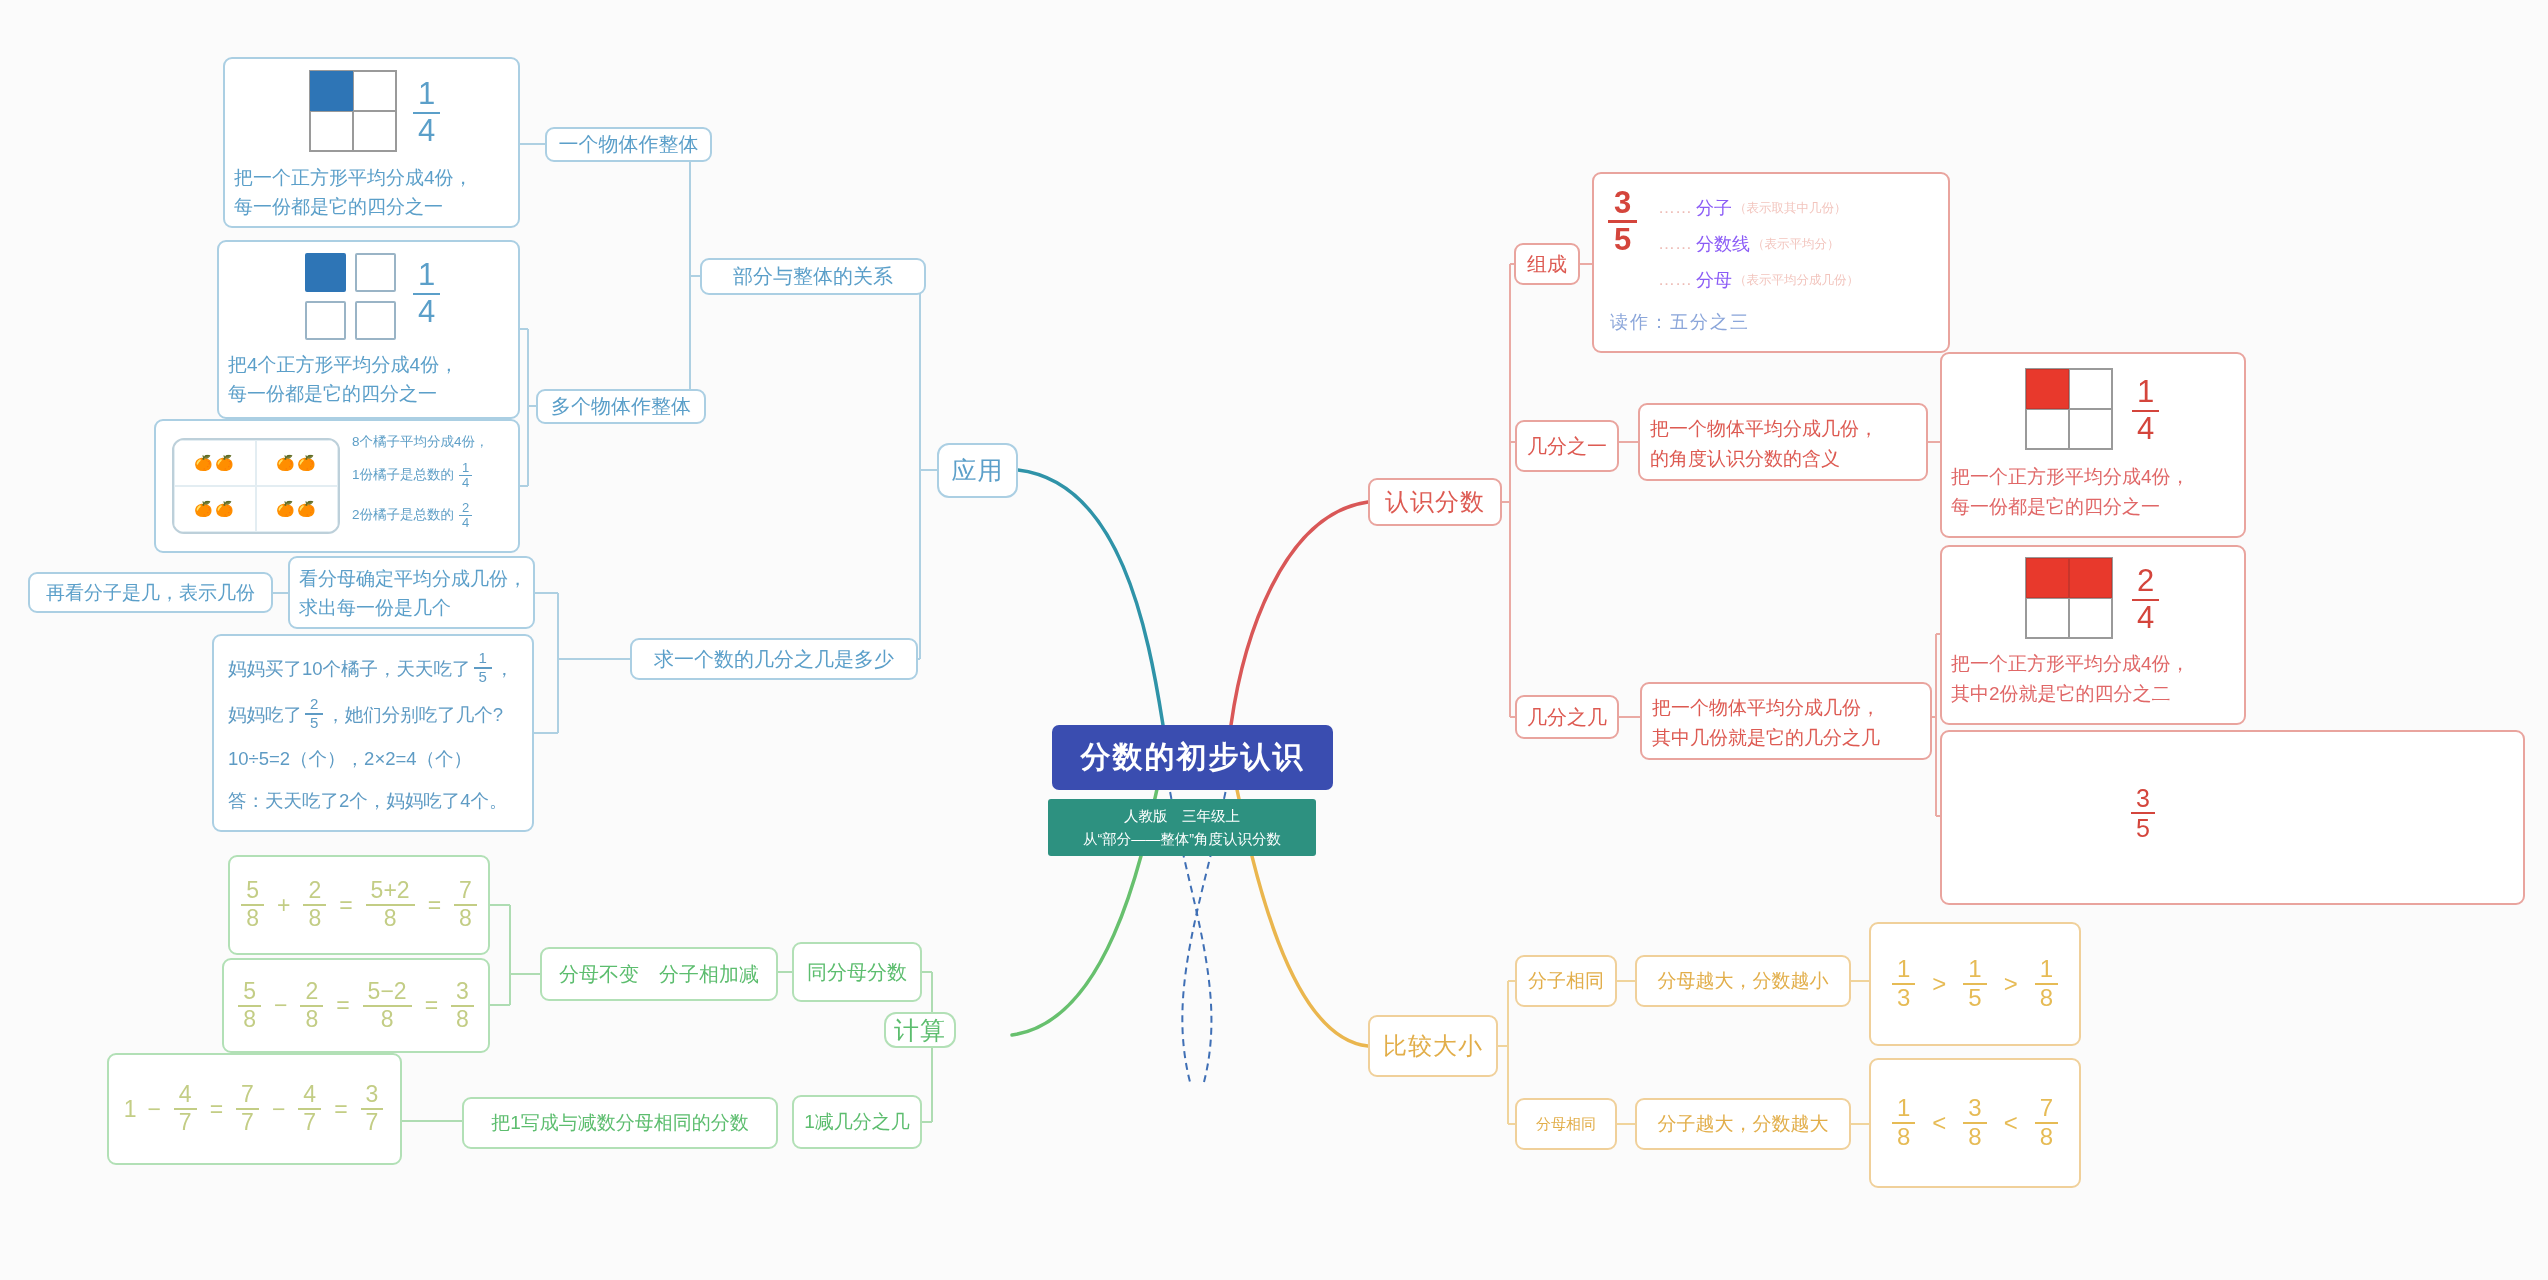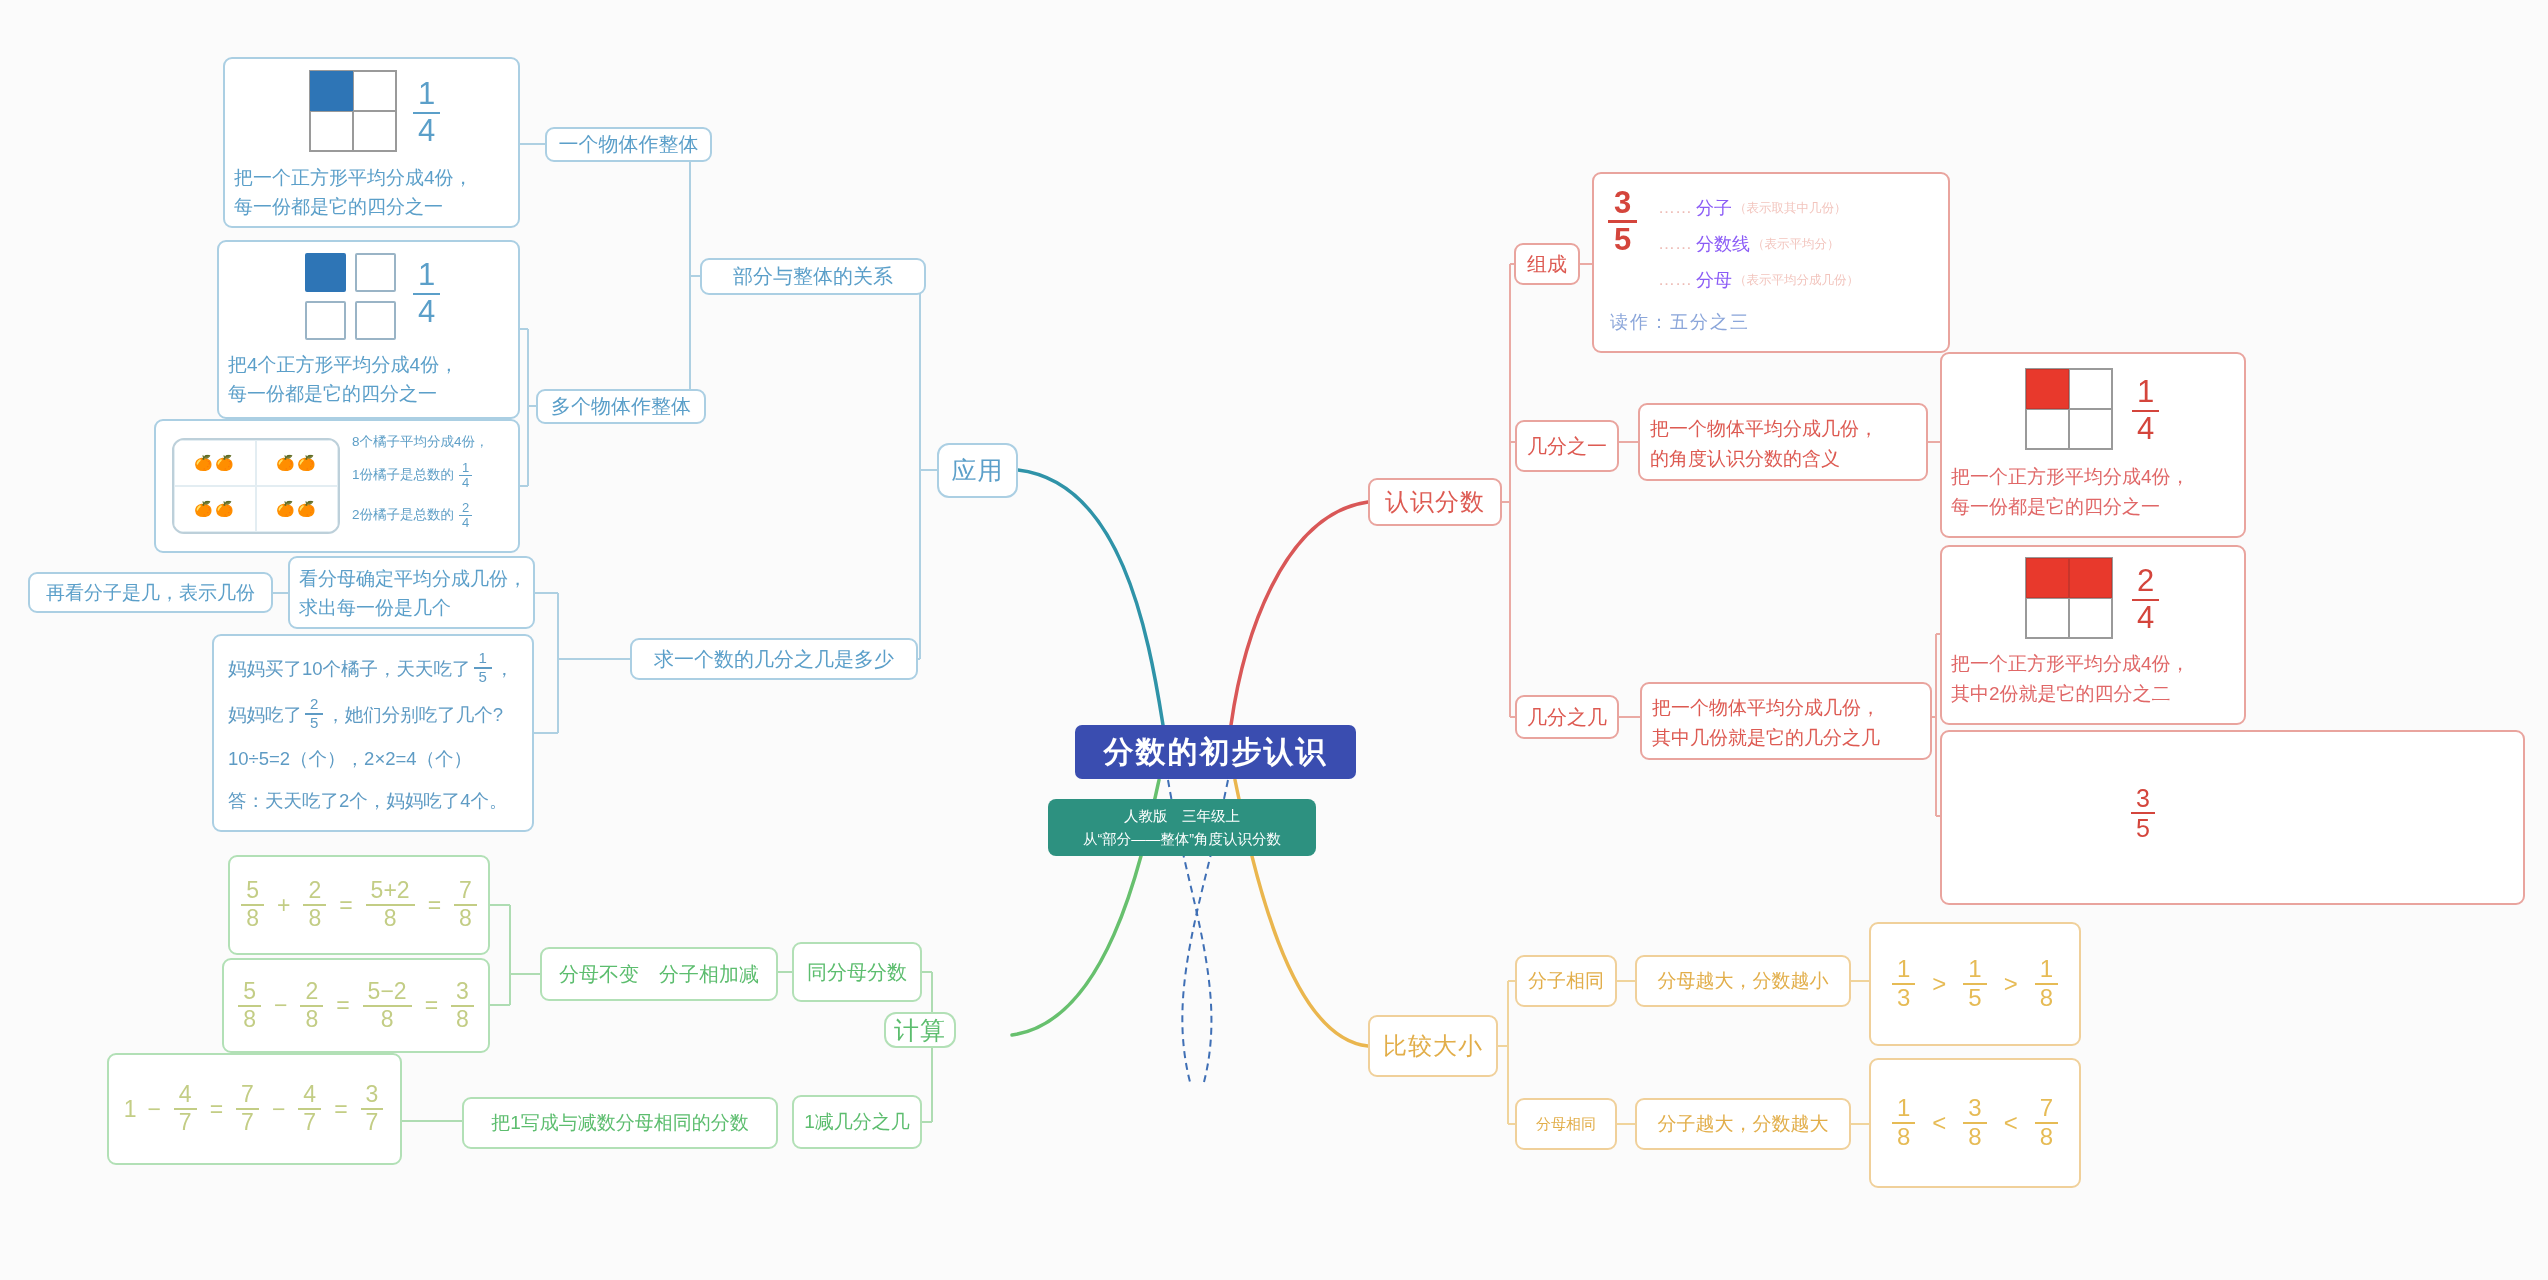--- a/index.html
+++ b/index.html
@@ -37,21 +37,21 @@
   .redtx{color:#e06767;}
   
   .obox{position:absolute;display:grid;grid-template-columns:1fr 1fr;grid-template-rows:1fr 1fr;
         border:2px solid #bdd0da;border-radius:12px;overflow:hidden;}
   .oq{display:flex;align-items:center;justify-content:center;font-size:15px;border:1px solid #e3edf2;letter-spacing:2px;}
   .oline{position:absolute;display:flex;align-items:center;font-size:13.5px;color:#5e9fc7;white-space:nowrap;}
   
   .wpl{position:absolute;display:flex;align-items:center;font-size:18.5px;color:#5e9bc4;white-space:nowrap;}
   
   #title{background:#3a4db0;color:#fff;font-size:30px;font-weight:bold;border:none;border-radius:7px;letter-spacing:2px;z-index:3;}
-  .teal{background:#2d9180;color:#fff;border:2px solid #6fc0b1;border-radius:8px;font-size:14.5px;line-height:23px;z-index:3;}
+  .teal{background:#2d9180;color:#fff;border:2px solid #6fc0b1;border-radius:3px;font-size:14.5px;line-height:23px;z-index:3;}
   
   .crow{position:absolute;display:flex;align-items:center;white-space:nowrap;font-size:17px;}
   .crow .dots{color:#eebcb6;margin-right:4px;}
   .crow .term{color:#8b5cf6;font-size:18px;}
   .crow .note{color:#f2c4bd;font-size:12.5px;margin-left:2px;}
   .stack{position:absolute;display:flex;flex-direction:column;align-items:center;color:#d4453c;font-size:31px;font-weight:bold;line-height:1.1;}
   .stack .fn{border-bottom:3px solid #d4453c;padding:0 6px;}
   .stack .fd{padding:0 6px;}
   .read{position:absolute;color:#8ba6da;font-size:18px;letter-spacing:2px;}
   .desc2{padding:9px 10px;font-size:19px;line-height:30px;box-sizing:border-box;}
@@ -283,21 +283,21 @@
           <span class="fd">7</span>
         </span>
       </div>
   </div>
   <div class="box b-green cent lab" style="left:540px;top:947px;width:238px;height:54px">分母不变　分子相加减</div>
   <div class="box b-green cent lab" style="left:792px;top:942px;width:130px;height:60px">同分母分数</div>
   <div class="box b-green cent" style="left:462px;top:1097px;width:316px;height:52px;font-size:19px">把1写成与减数分母相同的分数</div>
   <div class="box b-green cent lab" style="left:792px;top:1095px;width:130px;height:54px;font-size:19px">1减几分之几</div>
   <div class="box b-green cent node" style="left:884px;top:1012px;width:72px;height:36px;border-radius:12px">计算</div>
 
-  <div class="box cent" id="title" style="left:1075px;top:725px;width:281px;height:54px">分数的初步认识</div>
+  <div class="box cent" id="title" style="left:1052px;top:725px;width:281px;height:65px">分数的初步认识</div>
   <div class="box cent teal" style="left:1048px;top:799px;width:268px;height:57px;border:none">
     <div>
       <div>人教版　三年级上</div>
       <div>从“部分——整体”角度认识分数</div>
     </div>
   </div>
 
   <div class="box b-red cent node" style="left:1368px;top:478px;width:134px;height:48px;font-size:24px">认识分数</div>
   <div class="box b-red cent lab" style="left:1514px;top:243px;width:66px;height:42px">组成</div>
 

